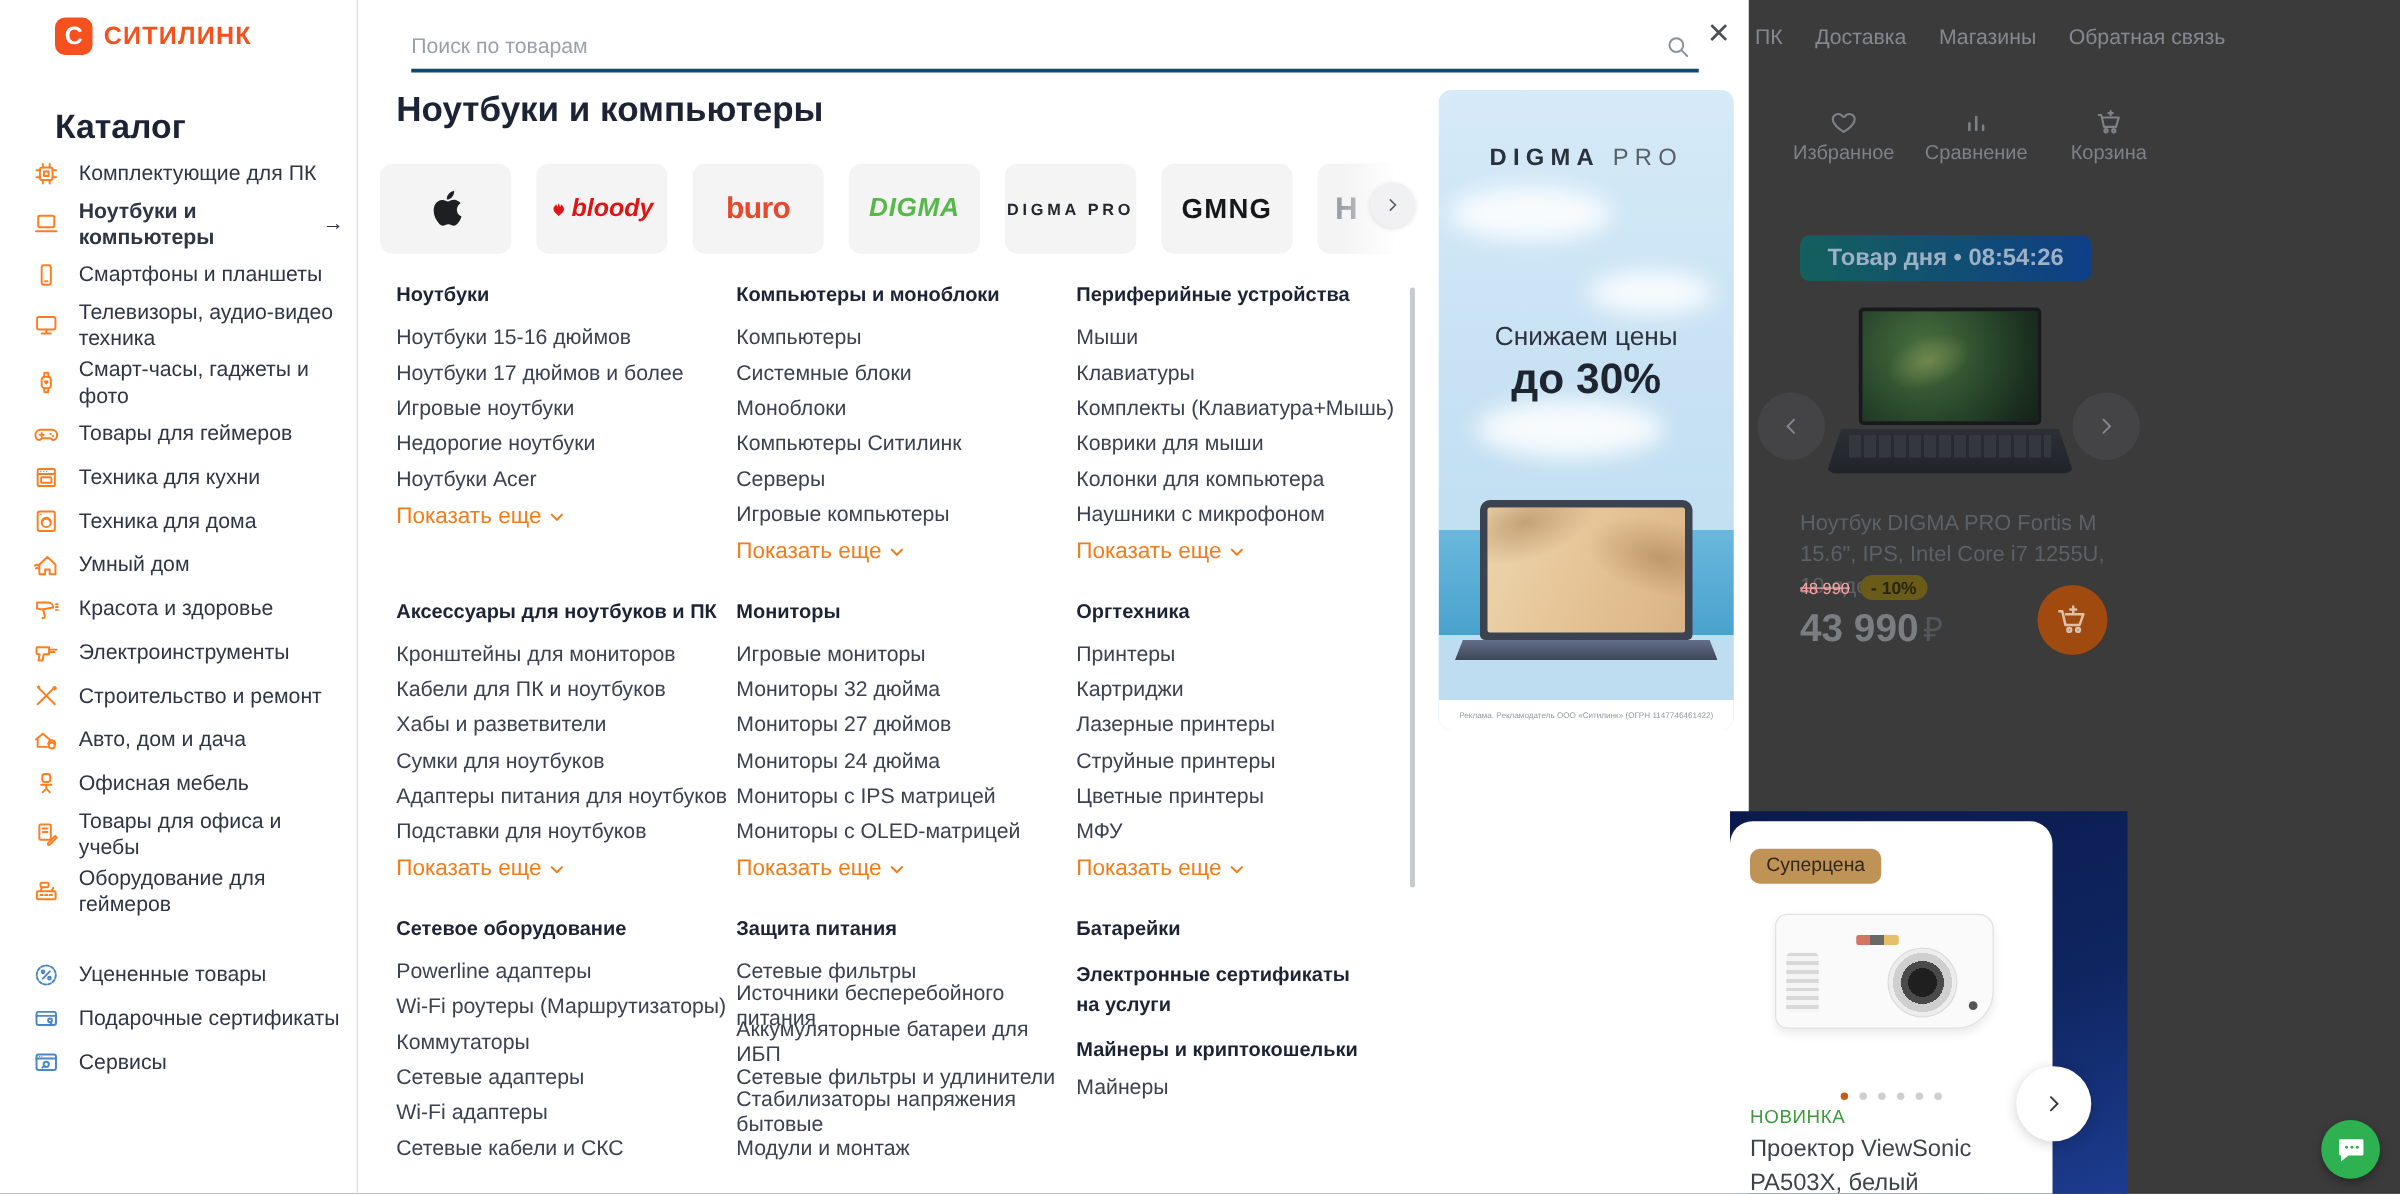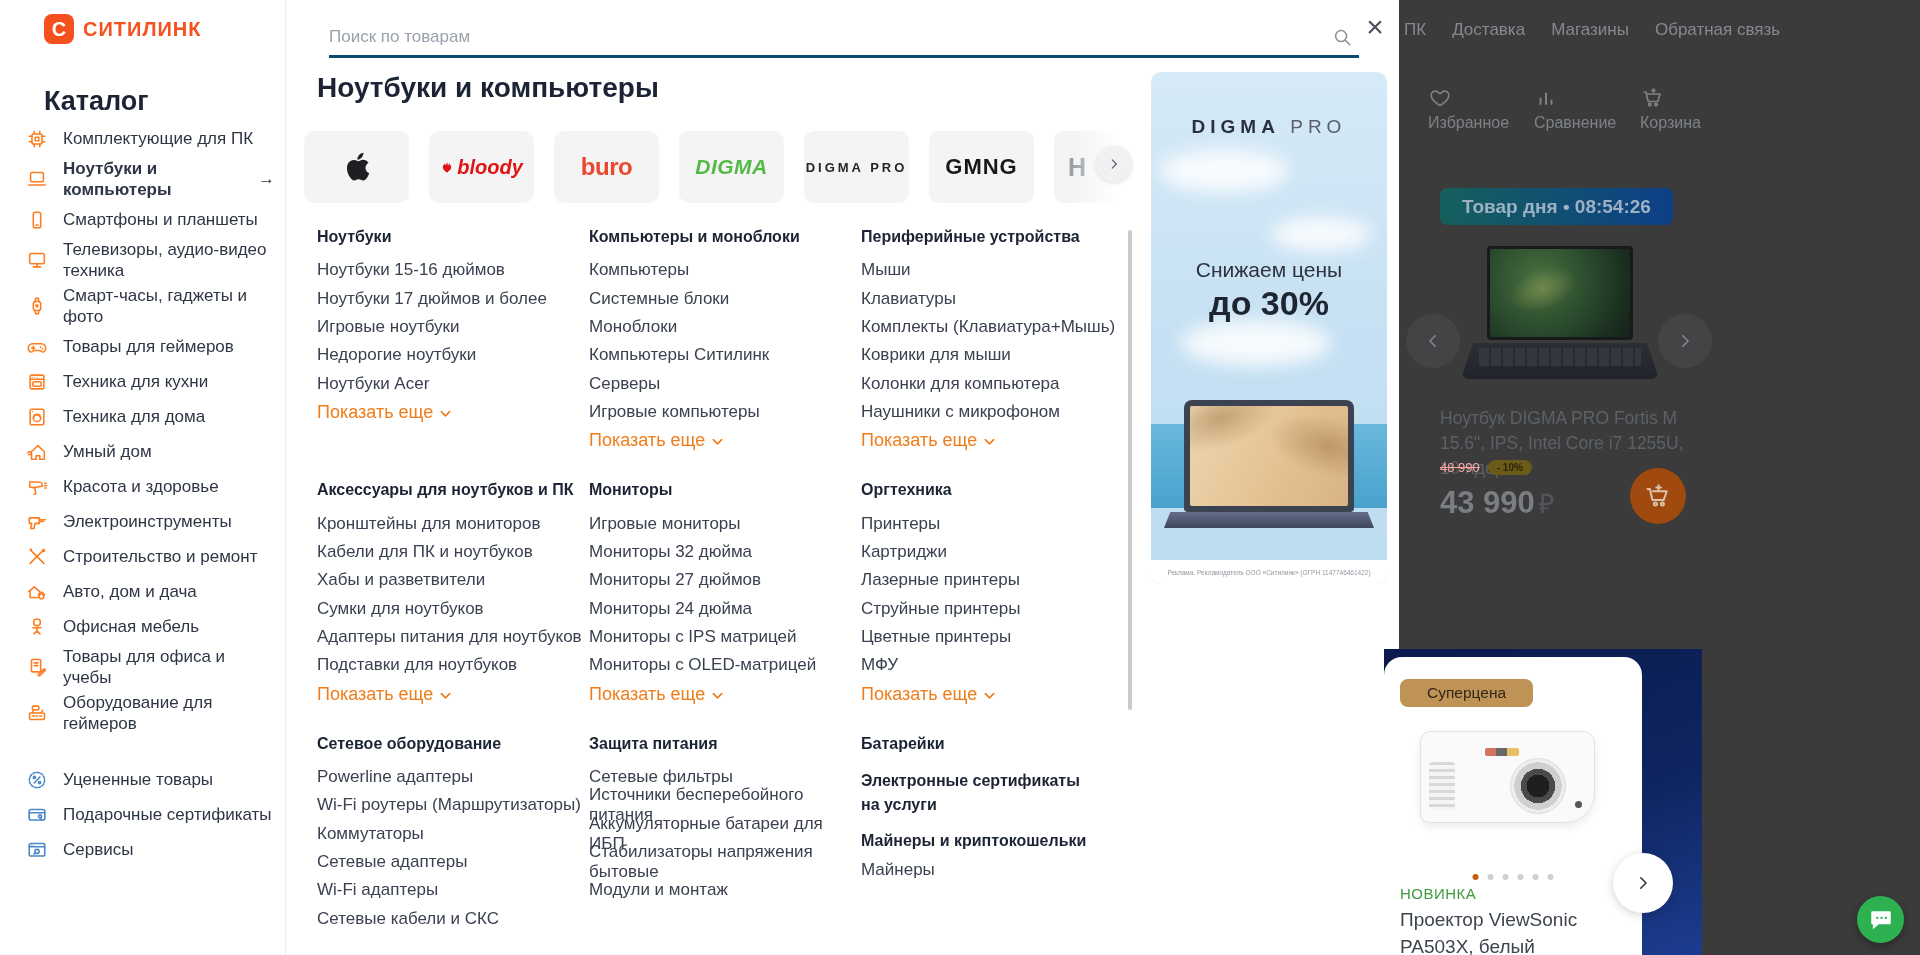--- a/index.html
+++ b/index.html
@@ -4,21 +4,21 @@
 <style>
   * { margin:0; padding:0; box-sizing:border-box; }
   html,body { width:1920px; height:955px; overflow:hidden; }
   body { position:relative; font-family:"Liberation Sans", sans-serif; background:#3b3b3b; }
 
   
   .bg-dim { position:absolute; left:1399px; top:0; width:521px; height:955px; background:#3b3b3b; }
   .bg-menu { position:absolute; left:1404px; top:20px; display:flex; gap:26px; font-size:17px; color:#85898f; z-index:1; }
   .bg-menu li { list-style:none; cursor:pointer; }
   .bg-actions { position:absolute; left:1428px; top:86px; display:flex; gap:12px; z-index:1; }
-  .bg-action { width:94px; display:flex; flex-direction:column; gap:4px; color:#7e8287; font-size:16px; cursor:pointer; }
+  .bg-action { width:94px; display:flex; flex-direction:column; align-items:center; gap:4px; color:#7e8287; font-size:16px; cursor:pointer; }
   .bg-action .icn svg { width:24px; height:24px; }
 
   .day-badge { position:absolute; left:1440px; top:188px; width:233px; height:37px; border-radius:8px;
     background:linear-gradient(90deg,#14605c 0%, #0e3f87 100%); color:#9db1c5; font-size:19px; font-weight:bold;
     display:flex; align-items:center; justify-content:center; z-index:1; }
   .day-laptop { position:absolute; left:1487px; top:246px; width:146px; height:94px; border:3px solid #17191d; border-radius:4px;
     background:radial-gradient(circle at 35% 35%, #49703f 0%, #2c4d2e 45%, #1b2f20 80%, #152318 100%); z-index:1; }
   .day-laptop:after { content:""; position:absolute; left:18px; top:20px; width:70px; height:40px; border-radius:50%;
     background:radial-gradient(closest-side, rgba(150,160,90,.55), transparent); transform:rotate(-20deg); }
   .day-base { position:absolute; left:1461px; top:343px; width:198px; height:36px; z-index:1;
@@ -26,32 +26,32 @@
   .day-base:before { content:""; position:absolute; left:18px; top:5px; right:18px; height:18px;
     background:repeating-linear-gradient(90deg,#33373e 0 10px,#272a30 10px 12px); }
   .carousel-arrow { position:absolute; width:54px; height:54px; border-radius:50%; background:#444446; z-index:1;
     display:flex; align-items:center; justify-content:center; color:#85898f; cursor:pointer; }
   .carousel-arrow svg { width:18px; height:18px; }
   .arrow-left  { left:1406px; top:314px; }
   .arrow-right { left:1658px; top:314px; }
   .day-title { position:absolute; left:1440px; top:406px; width:250px; font-size:17.5px; line-height:25px; color:#5c6167; z-index:1; }
   .day-oldrow { position:absolute; left:1440px; top:460px; display:flex; align-items:center; gap:8px; z-index:1; }
   .day-old { font-size:13px; color:#fca5a5; text-decoration:line-through; }
-  .day-chip { background:#6b5b18; color:#2a250c; font-size:10px; font-weight:bold; padding:2px 9px; border-radius:11px; }
+  .day-chip { background:#6b5b18; color:#2a250c; font-size:14px; font-weight:bold; padding:2px 9px; border-radius:11px; }
   .day-price { position:absolute; left:1440px; top:484px; font-size:31px; font-weight:bold; color:#7a7e83; z-index:1; }
   .day-price .cur { font-weight:normal; color:#53575c; font-size:27px; margin-left:4px; }
   .day-cart { position:absolute; left:1630px; top:468px; width:56px; height:56px; border-radius:50%; background:#a04a0f;
     display:flex; align-items:center; justify-content:center; color:#dcc2ac; z-index:1; cursor:pointer; }
   .day-cart svg { width:28px; height:28px; }
 
   
   .promo-navy { position:absolute; left:1384px; top:649px; width:318px; height:306px; z-index:6;
     background:linear-gradient(160deg,#0a1a4c 0%, #0f2560 55%, #1c3c8f 100%); }
   .promo-card { position:absolute; left:1384px; top:657px; width:258px; height:298px; background:#fff; border-radius:18px 18px 0 0; z-index:7; }
-  .promo-badge { position:absolute; left:16px; top:22px; background:#bf9255; color:#33271a; font-size:15.5px; padding:5px 27px; border-radius:8px; }
+  .promo-badge { position:absolute; left:16px; top:22px; background:#bf9255; color:#33271a; font-size:15.5px; padding:5px 13px; border-radius:8px; }
   .projector { position:absolute; left:36px; top:74px; width:175px; height:92px; background:#fafafa; border:1px solid #e2e2e2;
     border-radius:10px 12px 30px 10px; box-shadow:0 4px 8px rgba(0,0,0,.08); }
   .proj-vents { position:absolute; left:8px; top:30px; width:26px; height:48px;
     background:repeating-linear-gradient(180deg,#d8d8d8 0 3px,#f4f4f4 3px 7px); border-radius:4px; }
   .proj-lens { position:absolute; right:28px; top:26px; width:56px; height:56px; border-radius:50%;
     background:radial-gradient(circle,#1f1f1f 0 30%, #4a4a4a 30% 45%, #cfcfcf 45% 62%, #ededed 62% 100%); border:1px solid #ddd; }
   .proj-logo { position:absolute; left:64px; top:16px; width:34px; height:8px;
     background:linear-gradient(90deg,#c23b22 33%,#2a2a2a 33% 66%,#e0a62a 66%); opacity:.7; border-radius:2px; }
   .proj-dot { position:absolute; right:12px; bottom:14px; width:7px; height:7px; border-radius:50%; background:#555; }
   .promo-dots { position:absolute; left:50%; transform:translateX(-50%); top:217px; display:flex; gap:9px; }
@@ -652,20 +652,21 @@
           <li>Wi-Fi адаптеры</li>
           <li>Сетевые кабели и СКС</li>
         </ul>
       </div>
       <div class="mgroup">
         <div class="mhead">Защита питания</div>
         <ul>
           <li>Сетевые фильтры</li>
           <li>Источники бесперебойного питания</li>
           <li>Аккумуляторные батареи для ИБП</li>
+          <li>Сетевые фильтры и удлинители</li>
           <li>Стабилизаторы напряжения бытовые</li>
           <li>Модули и монтаж</li>
         </ul>
       </div>
       <div class="mgroup extra">
         <div class="mhead xh xh0">Батарейки</div>
         <div class="mhead xh xh1">Электронные сертификаты на услуги</div>
         <div class="mhead xh xh2">Майнеры и криптокошельки</div>
         <ul>
           <li>Майнеры</li>

